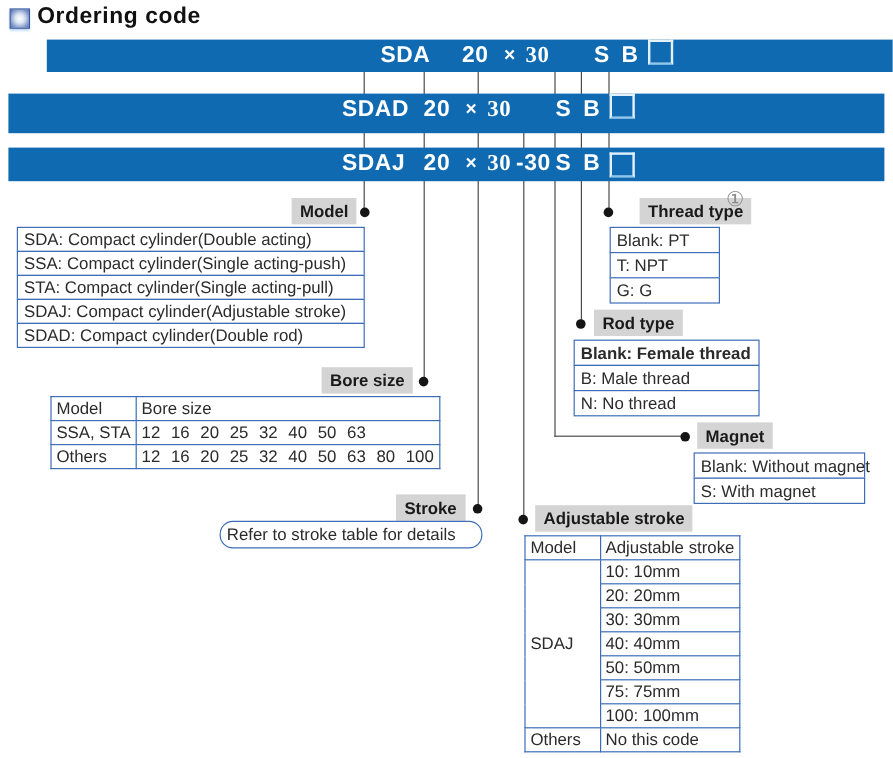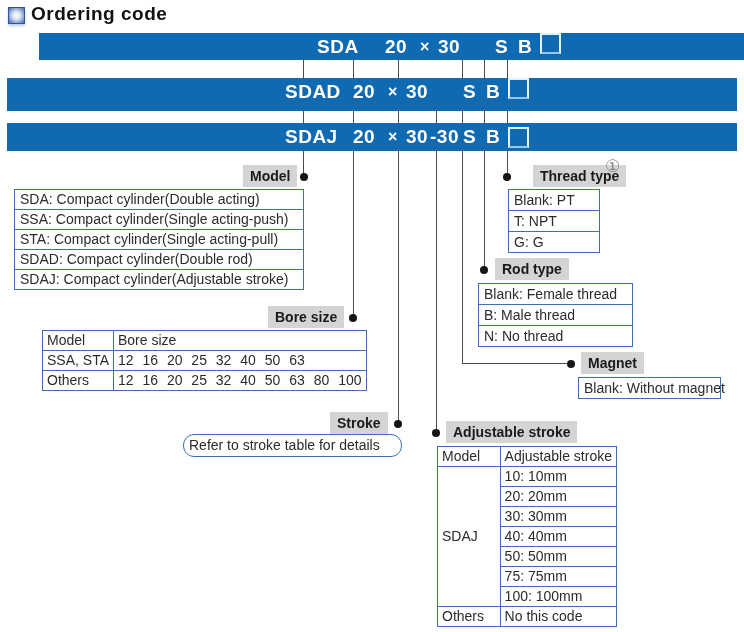--- a/index.html
+++ b/index.html
@@ -18,21 +18,21 @@
   
   .bar{position:absolute; left:7px; width:730px; background:#0f6ab2; color:#fff;
     font-weight:bold; font-size:19px; z-index:2; letter-spacing:.5px;}
   #bar1{top:33px; height:27px; line-height:27px;margin-left:32px;}
   #bar2{top:78px; height:33px; line-height:27px;}
   #bar3{top:123px; height:28px; line-height:28px;}
   .bar span{position:absolute; top:0; white-space:pre;}
   .seg-model{left:278px;}
   .seg-bore{left:346px;}
   .seg-times{left:381px; font-size:16px;}
-  .seg-stroke{left:399px;}
+  .seg-stroke{left:399px;font-family:Liberation Serif, serif;}
   .seg-adj{left:423px;}
   .seg-s{left:456px;}
   .seg-b{left:479px;}
   .seg-box{left:501px; top:3px; width:17px; height:17px; display:block;
     border:2px solid #e3f1fb; border-bottom-color:#93c7ea;}
   #bar3 .seg-box{top:4px;}
 
   
   .vl{position:absolute; width:1px; background:#4c4c4c; z-index:0;}
   .hl{position:absolute; height:1px; background:#4c4c4c; z-index:0;}
@@ -118,38 +118,39 @@
   <div class="glabel" style="left:495px; top:258px;">Rod type</div>
   <div class="glabel" style="left:268px; top:306px;">Bore size</div>
   <div class="glabel" style="left:581px; top:352px;">Magnet</div>
   <div class="glabel" style="left:330px; top:412px;">Stroke</div>
   <div class="glabel" style="left:446px; top:421px;">Adjustable stroke</div>
 
   <div class="rowlist" style="left:14px; top:189px; width:290px;">
     <div class="cellrow">SDA: Compact cylinder(Double acting)</div>
     <div class="cellrow">SSA: Compact cylinder(Single acting-push)</div>
     <div class="cellrow">STA: Compact cylinder(Single acting-pull)</div>
+    <div class="cellrow">SDAJ: Compact cylinder(Adjustable stroke)</div>
     <div class="cellrow">SDAD: Compact cylinder(Double rod)</div>
-    <div class="cellrow">SDAJ: Compact cylinder(Adjustable stroke)</div>
   </div>
 
   <div class="rowlist" style="left:508px; top:189px; width:92px;">
     <div class="cellrow" style="height:20px; line-height:20px;">Blank: PT</div>
     <div class="cellrow" style="height:20px; line-height:20px;">T: NPT</div>
     <div class="cellrow" style="height:20px; line-height:20px;">G: G</div>
   </div>
 
   <div class="rowlist" style="left:478px; top:283px; width:155px;">
-    <div class="cellrow" style="height:20px; line-height:20px;">Blank: Female thread</div>
+    <div class="cellrow" style="height:20px; line-height:20px;font-weight:bold;">Blank: Female thread</div>
     <div class="cellrow" style="height:20px; line-height:20px;">B: Male thread</div>
     <div class="cellrow" style="height:20px; line-height:20px;">N: No thread</div>
   </div>
 
   <div class="rowlist" style="left:578px; top:377px; width:143px;">
     <div class="cellrow" style="height:20px; line-height:20px;">Blank: Without magnet</div>
+    <div class="cellrow" style="height:20px; line-height:20px;">S: With magnet</div>
   </div>
 
   <table class="dtable" style="left:42px; top:330px; width:308px;">
     <tbody>
         <tr>
       <th style="width:72px;">Model</th>
       <th>Bore size</th>
     </tr>
     <tr>
       <td>SSA, STA</td>

